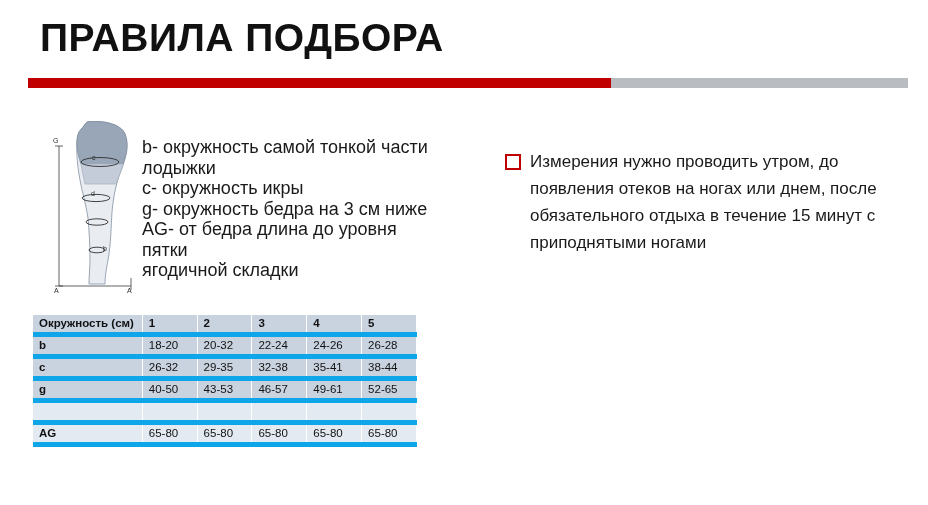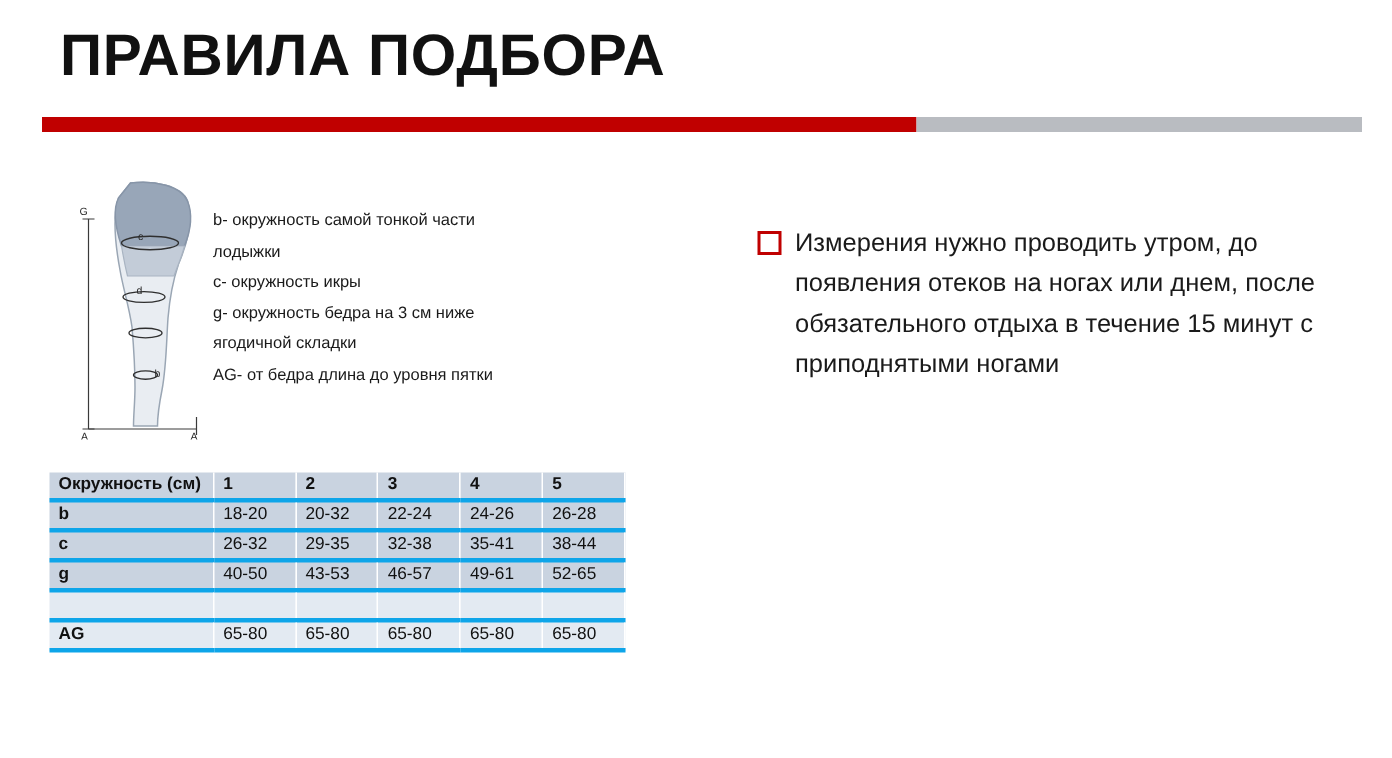--- a/index.html
+++ b/index.html
@@ -63,21 +63,21 @@
     height: 175px;
   }
   .diagram svg { display: block; }
 
   
   .legend {
     position: absolute;
     left: 142px;
     top: 137px;
     width: 300px;
-    font-size: 11px;
+    font-size: 18px;
     line-height: 20.5px;
     color: #1a1a1a;
   }
   .legend div { margin: 0; }
 
   
   .bullet-block {
     position: absolute;
     left: 505px;
     top: 148px;
@@ -106,21 +106,21 @@
     top: 315px;
     width: 384px;
   }
   table.sizes {
     border-collapse: collapse;
     width: 384px;
     font-size: 11.5px;
     color: #111111;
   }
   table.sizes td, table.sizes th {
-    border-bottom: 3px solid #0ea5e9;
+    border-bottom: 5px solid #0ea5e9;
     border-right: 1px solid #ffffff;
     padding: 2px 4px 2px 6px;
     text-align: left;
     vertical-align: top;
     height: 13px;
   }
   table.sizes tr.r-dark td, table.sizes tr.r-dark th { background: #c9d3e0; }
   table.sizes tr.r-light td, table.sizes tr.r-light th { background: #e3eaf2; }
   table.sizes th { font-weight: bold; }
   table.sizes td.lbl { font-weight: bold; width: 112px; }
@@ -169,22 +169,22 @@
       <text x="9" y="175" font-family="Liberation Sans, sans-serif" font-size="7" fill="#2b2b2b">A</text>
       <text x="82" y="175" font-family="Liberation Sans, sans-serif" font-size="7" fill="#2b2b2b">A</text>
     </svg>
   </div>
 
   <div class="legend">
     <div>b- окружность самой тонкой части</div>
     <div>лодыжки</div>
     <div>c- окружность икры</div>
     <div>g- окружность бедра на 3 см ниже</div>
+    <div>AG- от бедра длина до уровня пятки</div>
     <div>ягодичной складки</div>
-    <div>AG- от бедра длина до уровня пятки</div>
   </div>
 
   <div class="bullet-block">
     <div class="bullet-marker"></div>
     <div class="bullet-text"> Измерения нужно проводить утром, до появления отеков на ногах или днем, после обязательного отдыха в течение 15 минут с приподнятыми ногами</div>
   </div>
 
   <div class="table-wrap">
     <table class="sizes">
       <tbody>

